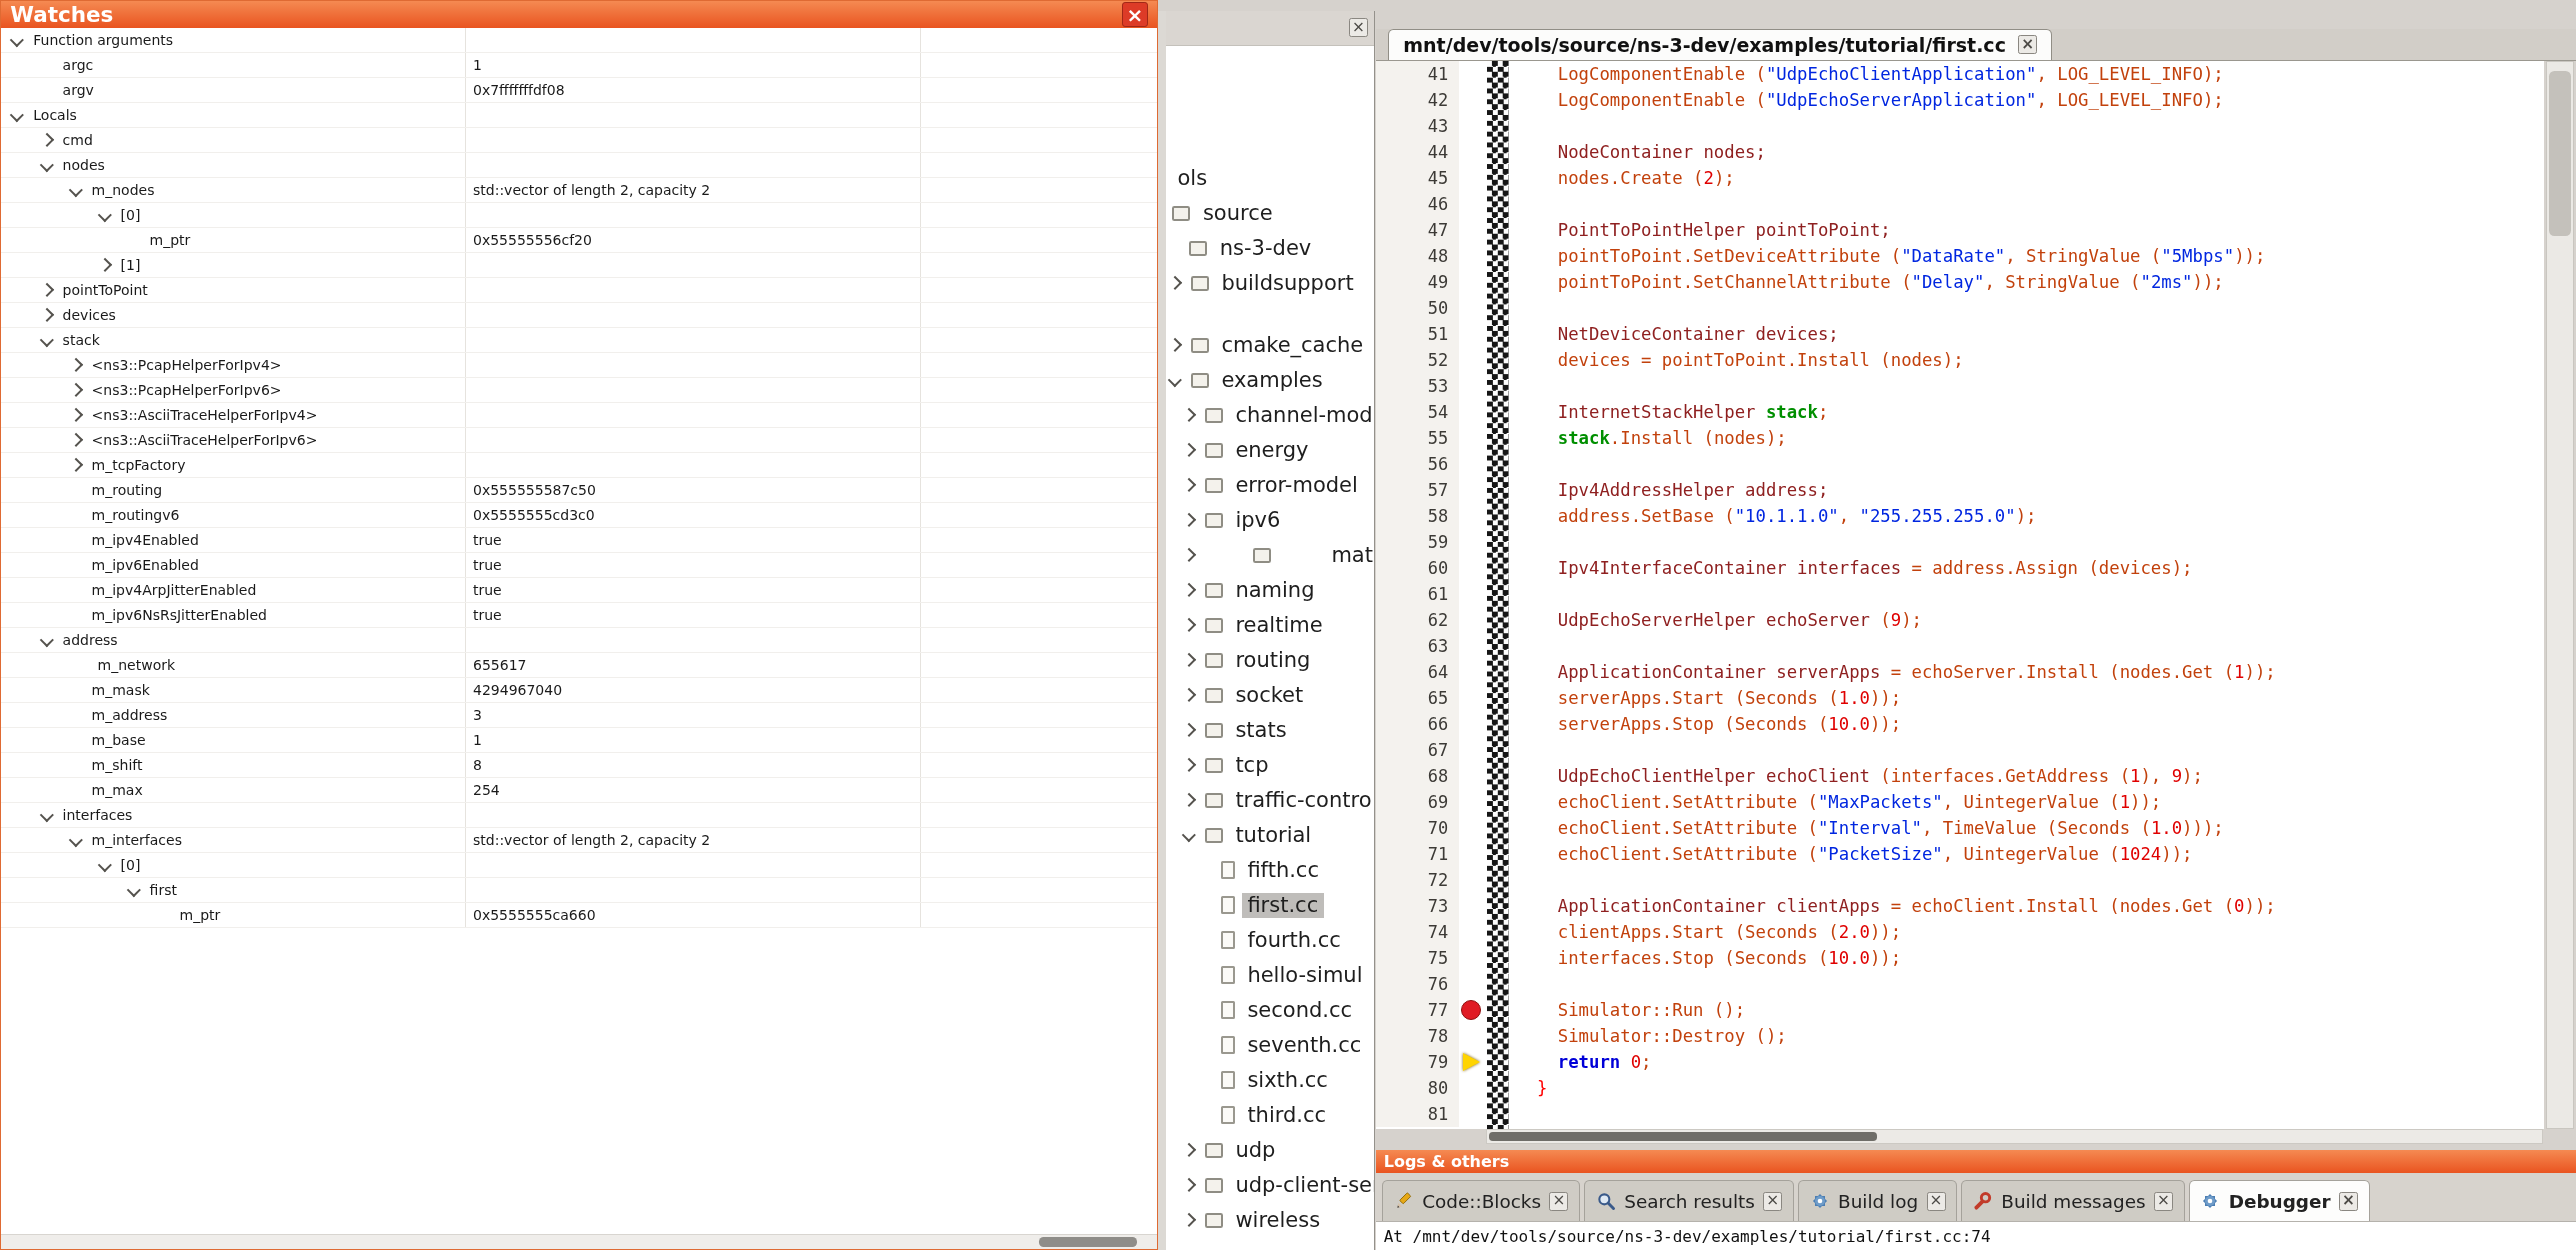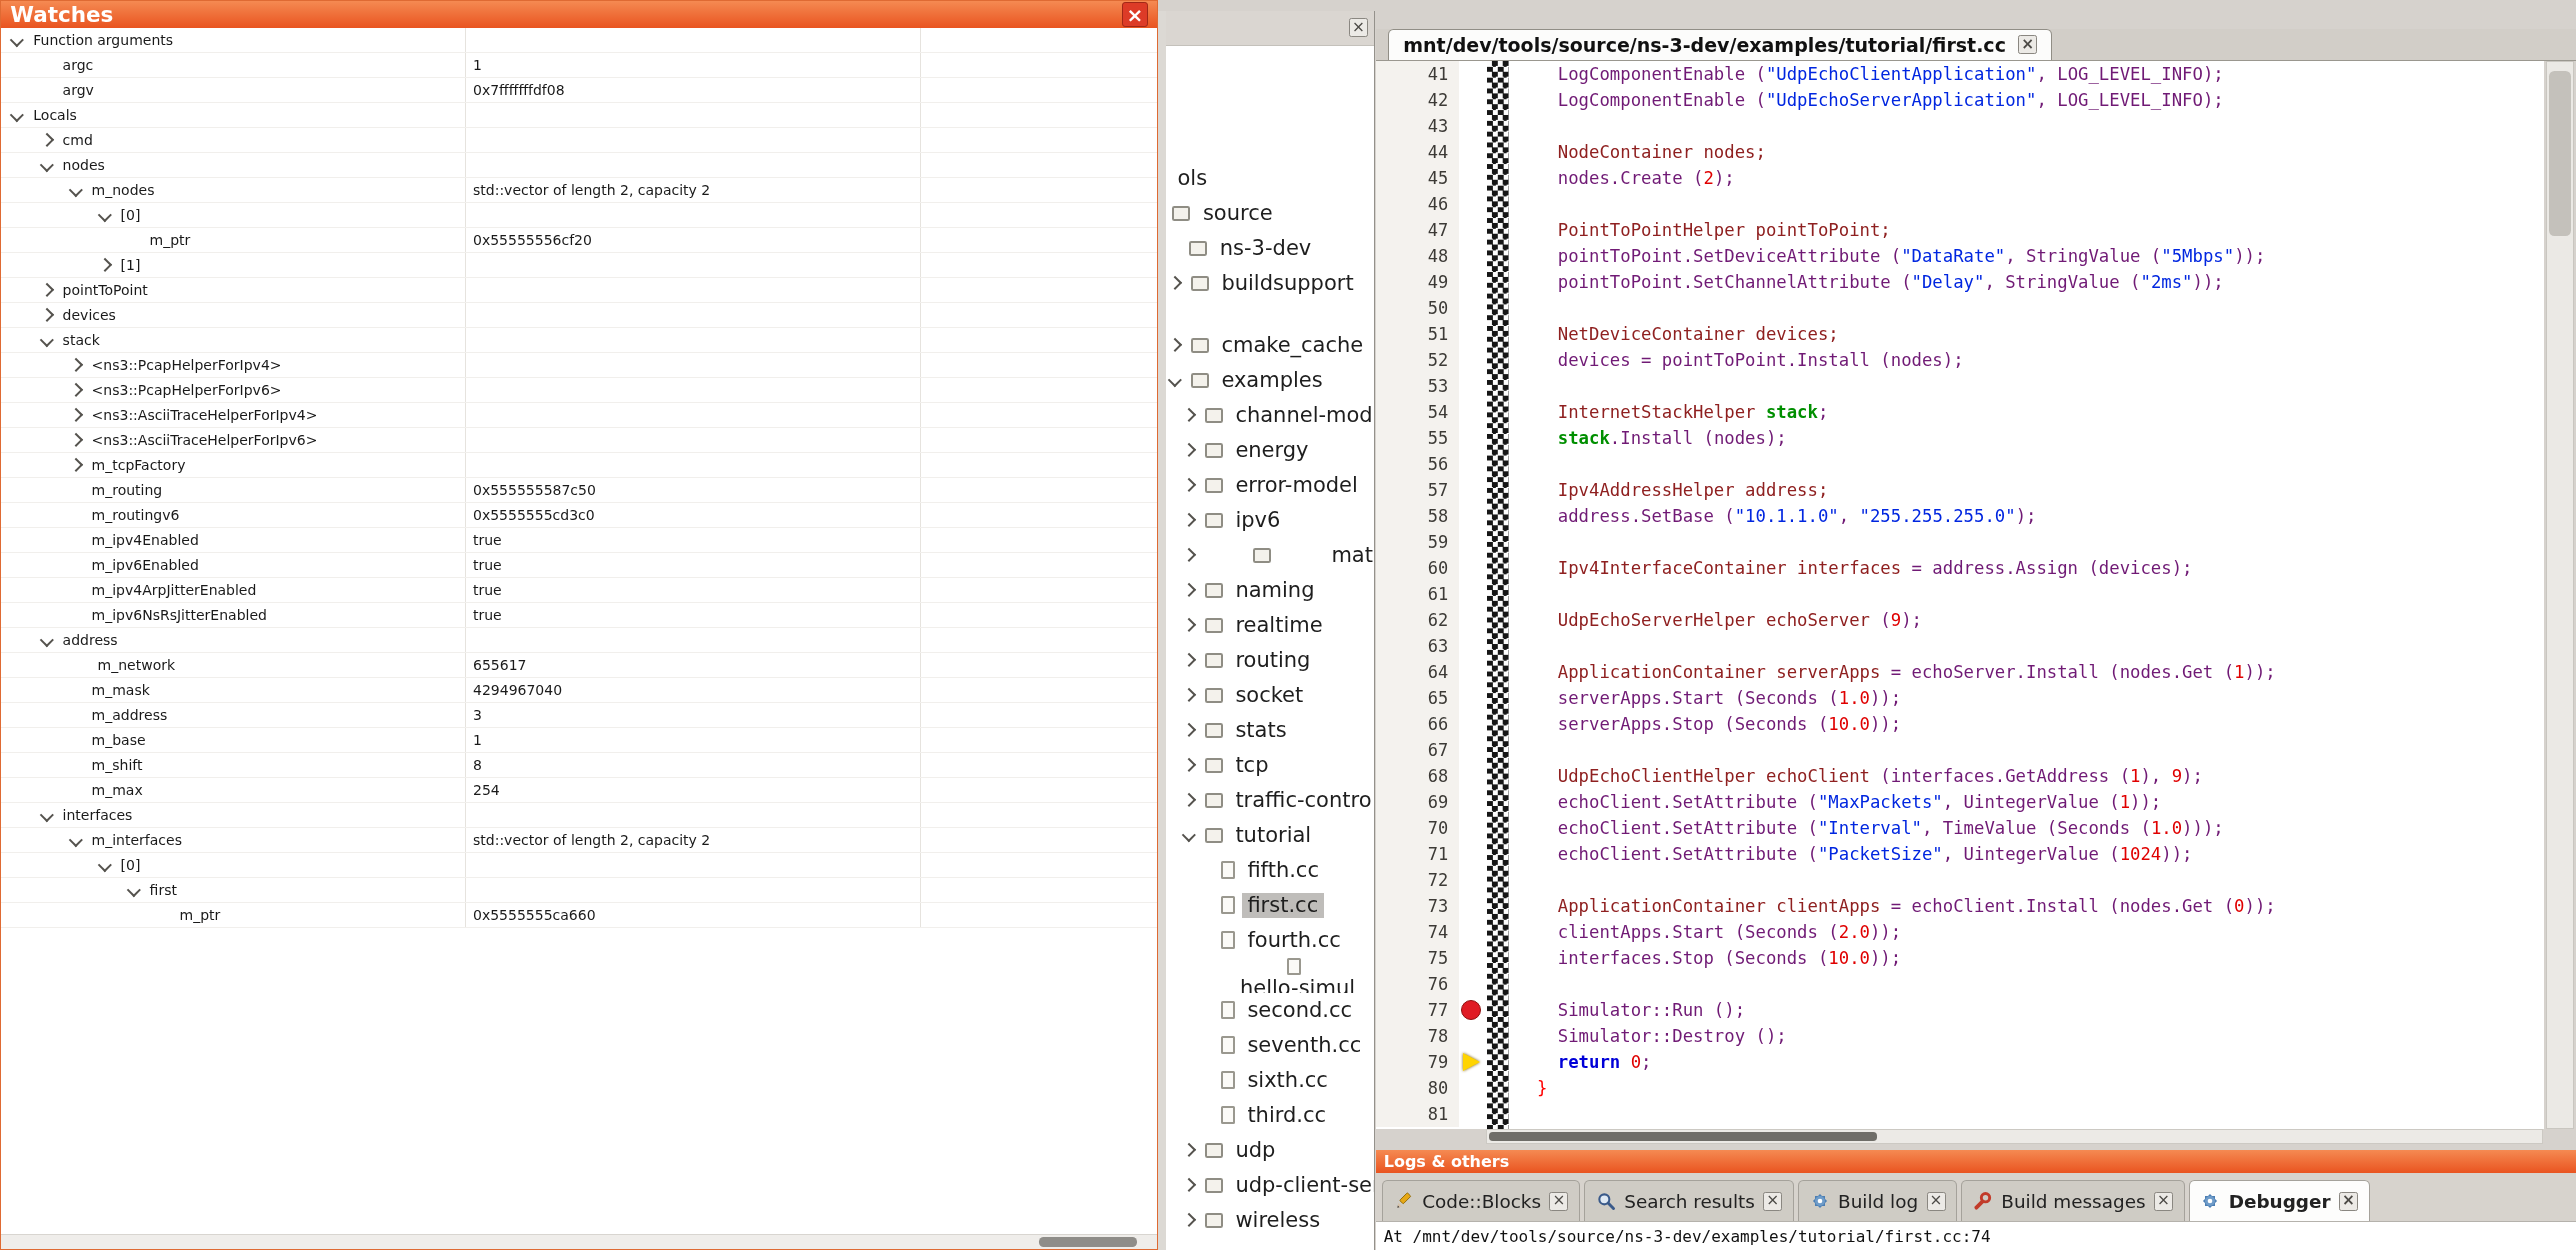--- a/index.html
+++ b/index.html
@@ -41,21 +41,21 @@
     font-family:"DejaVu Sans Mono","Liberation Mono",monospace;font-size:17.3px;color:#000}
   .ln{position:absolute;left:0;top:0;width:83px;height:100%;background:#f4f2ee;
     text-align:right;padding-right:10.8px;color:#3c3a36;font-size:17px}
   .mark{position:absolute;left:83px;top:0;width:28px;height:100%}
   .bp{position:absolute;left:2.3px;top:3.1px;width:20px;height:20px;border-radius:50%;
     background:var(--breakpoint);border:1.5px solid #8f0f0f}
   .cur{position:absolute;left:3.8px;top:3.8px;width:0;height:0;border-left:17px solid var(--arrow);
     border-top:9.2px solid transparent;border-bottom:9.2px solid transparent;
     filter:drop-shadow(0 0 1.5px #7a5a00)}
   .ctext{white-space:pre}
-  .c-d{color:#701a75}
+  .c-d{color:#c2410c}
   .c-s{color:var(--code-string)}
   .c-n{color:var(--code-number)}
   .c-t{color:var(--code-type)}
   .c-k{color:var(--code-keyword);font-weight:bold}
   .c-g{color:var(--code-stl);font-weight:bold}
   .c-r{color:var(--code-brace)}
 
   #ed-vscroll{position:absolute;left:2546px;top:61px;width:28px;height:1068px;
     background:#ebe9e5;border:0.8px solid #c9c6c0;z-index:2}
   #ed-vscroll .thumb{position:absolute;left:2.3px;right:2.3px;top:9.2px;height:165px;background:#c4c1bb;border-radius:5.4px}
@@ -208,21 +208,21 @@
           <span class="t-label">fifth.cc</span>
         </div>
         <div class="t-row selected" style="padding-left: 55px;">
           <span class="t-icon file"></span>
           <span class="t-label">first.cc</span>
         </div>
         <div class="t-row" style="padding-left: 55px;">
           <span class="t-icon file"></span>
           <span class="t-label">fourth.cc</span>
         </div>
-        <div class="t-row" style="padding-left: 55px; flex-direction: column;">
+        <div class="t-row" style="padding-left: 55px;">
           <span class="t-icon file"></span>
           <span class="t-label">hello-simul</span>
         </div>
         <div class="t-row" style="padding-left: 55px;">
           <span class="t-icon file"></span>
           <span class="t-label">second.cc</span>
         </div>
         <div class="t-row" style="padding-left: 55px;">
           <span class="t-icon file"></span>
           <span class="t-label">seventh.cc</span>

